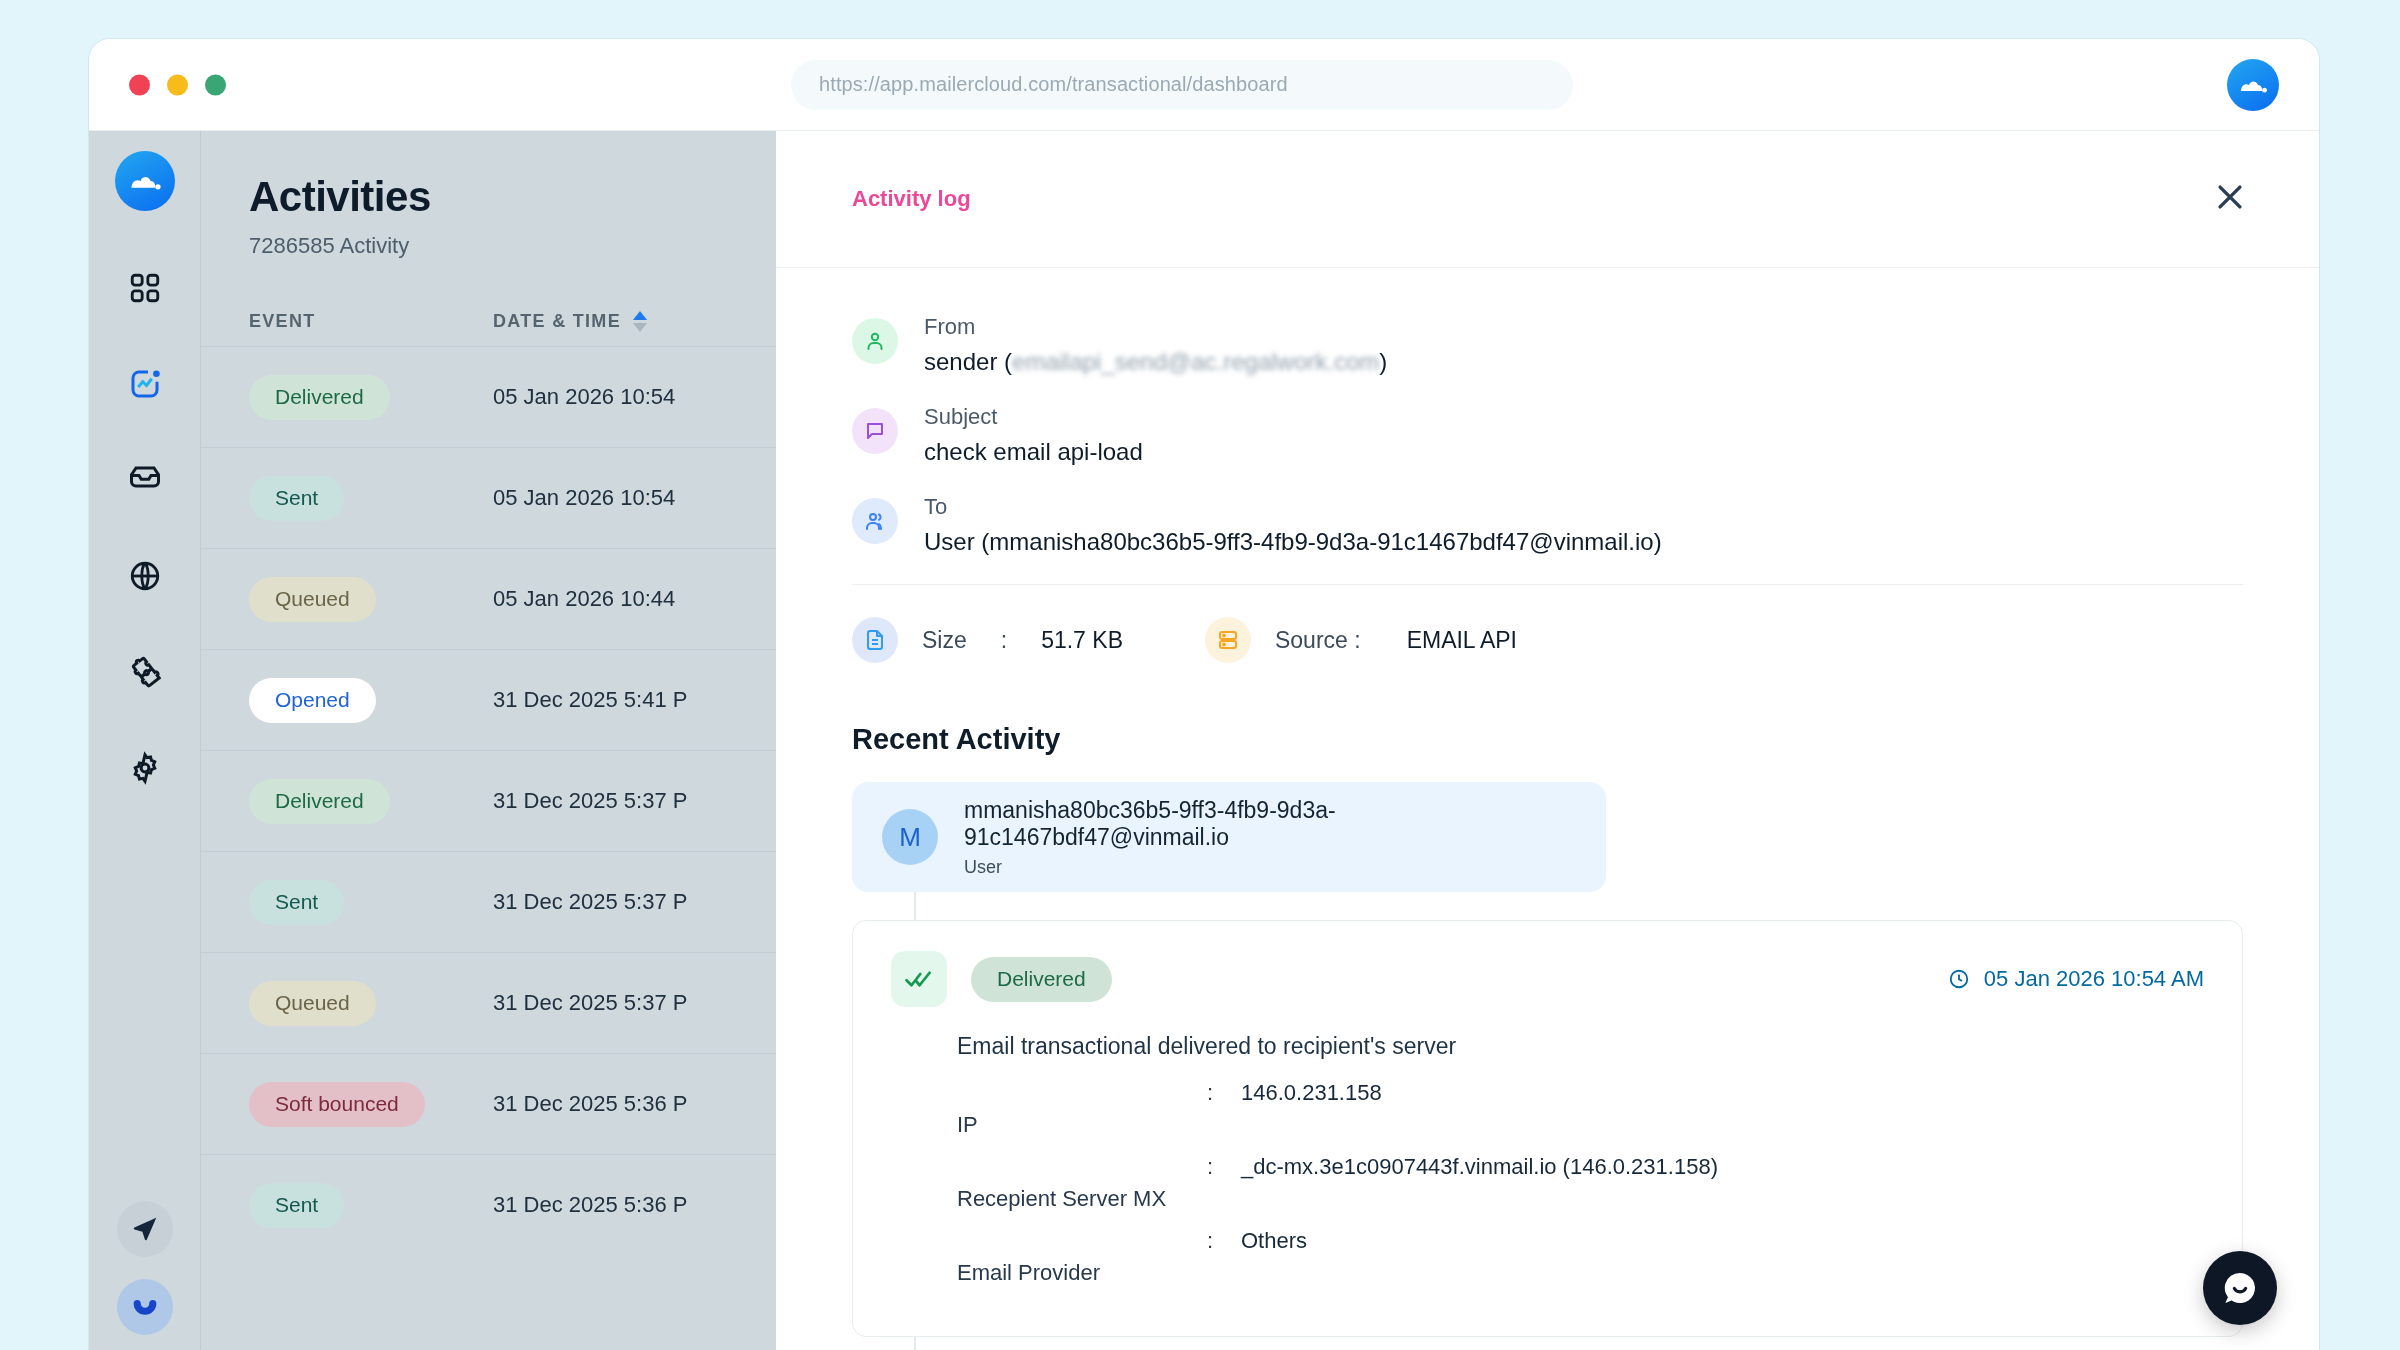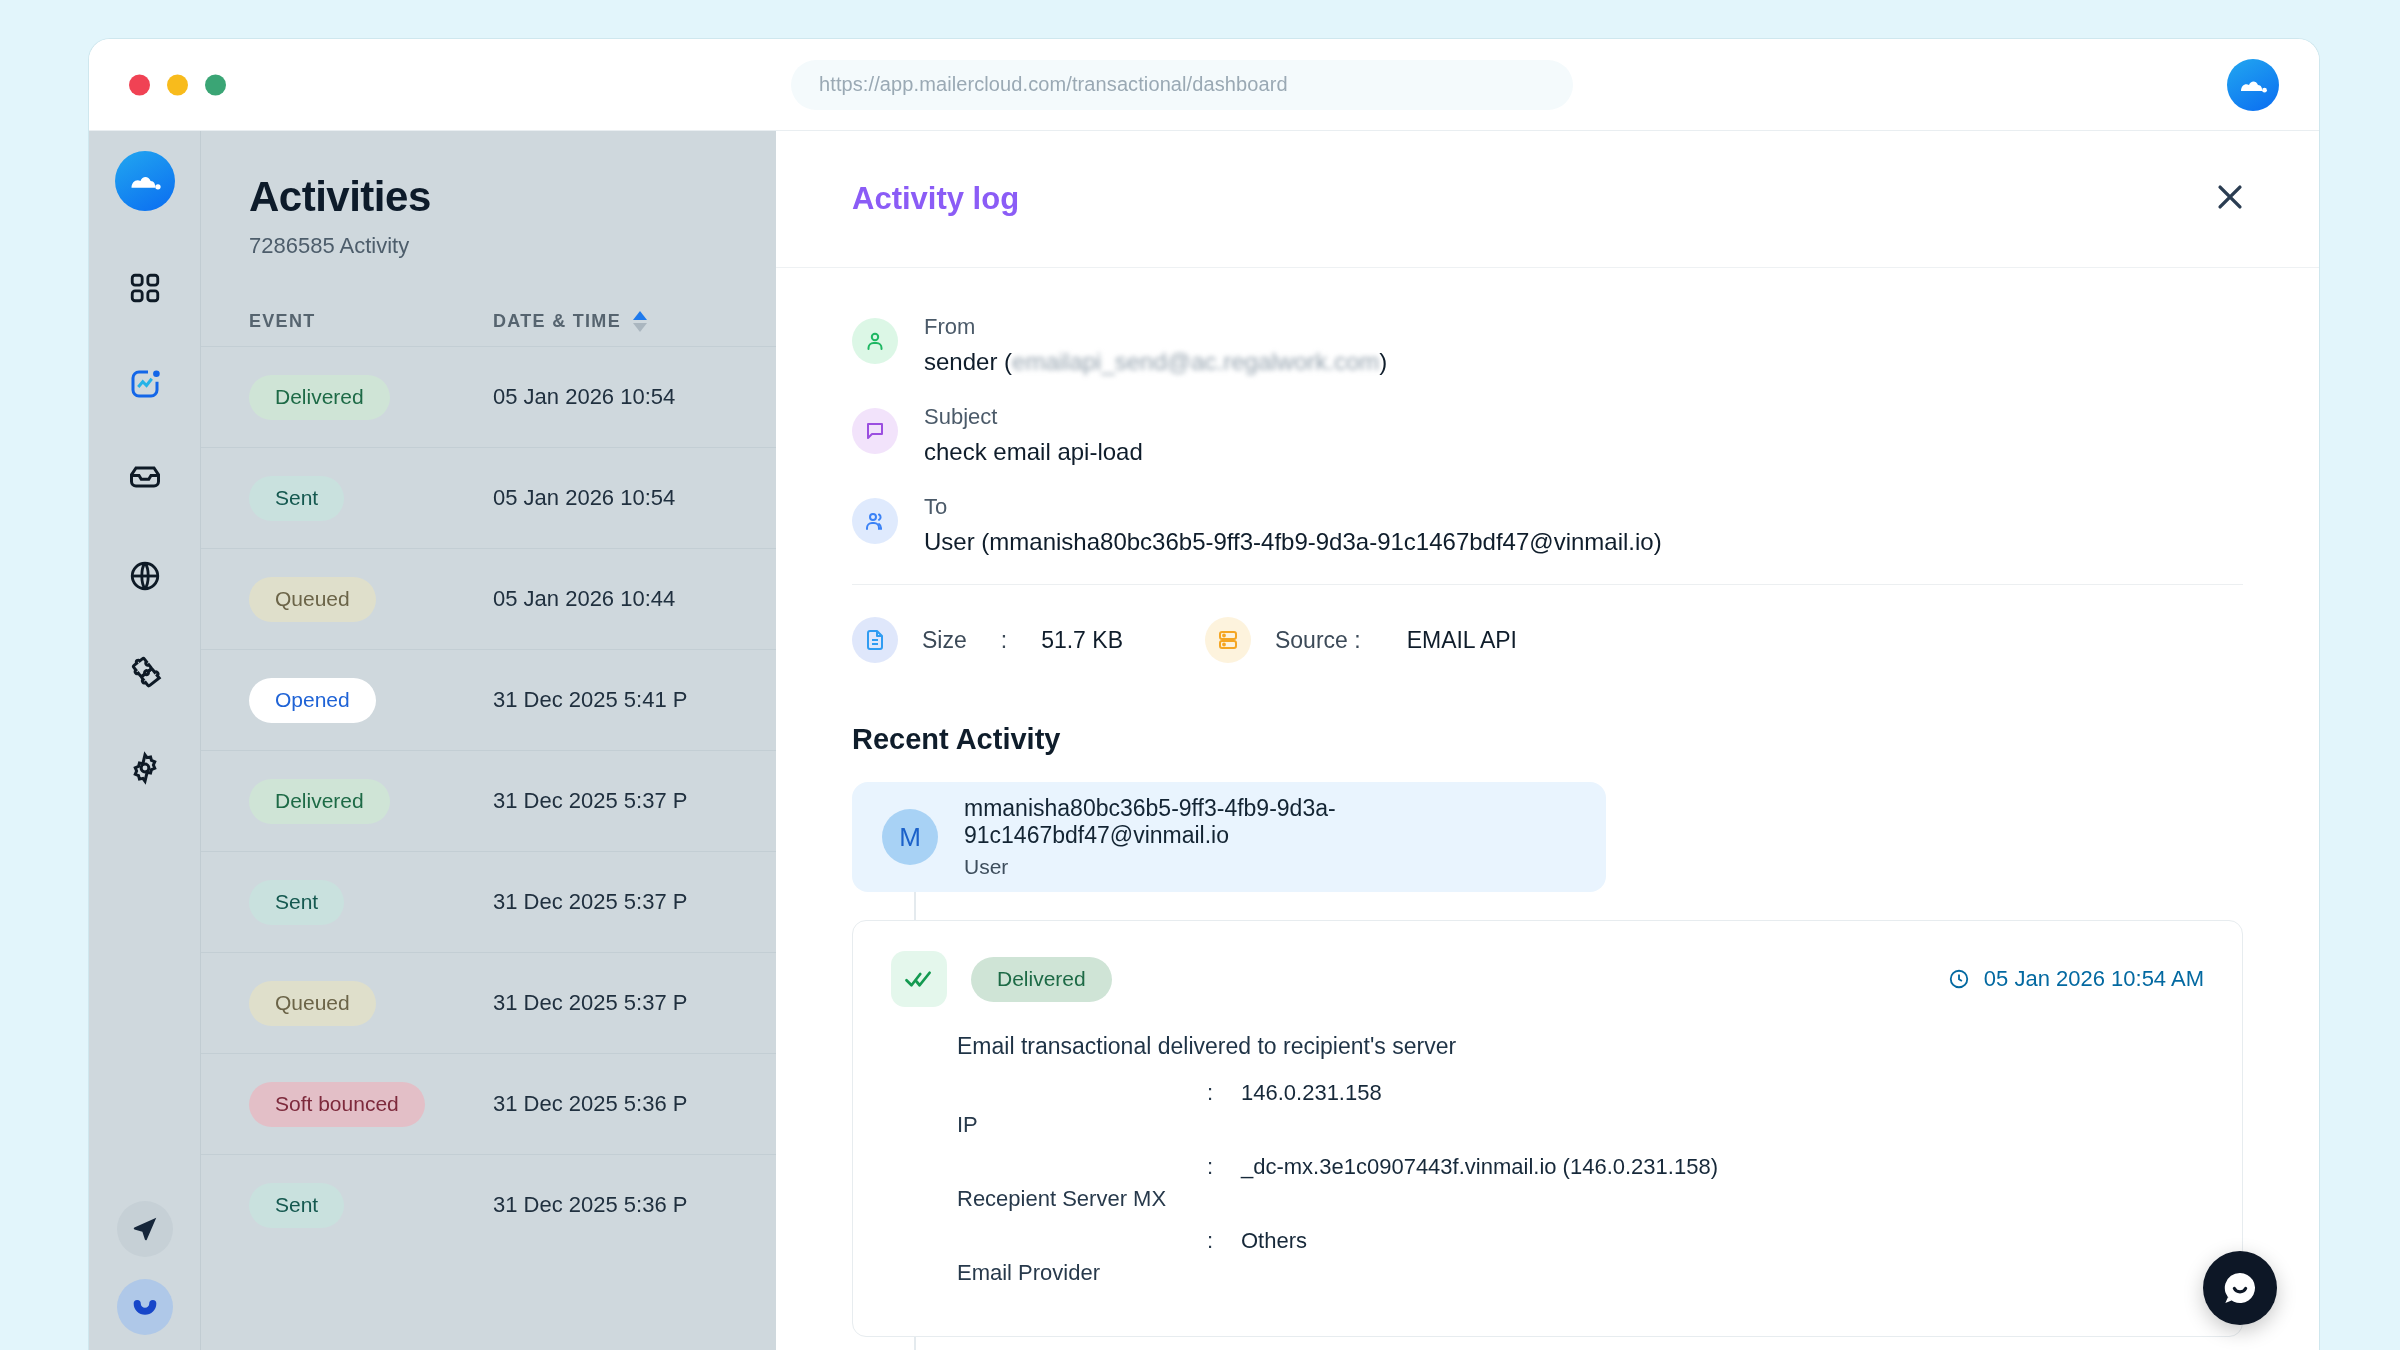--- a/index.html
+++ b/index.html
@@ -157,21 +157,21 @@
     left: 687px; top: 0; bottom: 0; right: 0;
     background: #ffffff;
     overflow: hidden;
   }
   .panel-head {
     height: 137px;
     display: flex; align-items: center; justify-content: space-between;
     padding: 0 72px 0 76px;
     border-bottom: 1px solid #eef1f3;
   }
-  .panel-title { font-size: 31px; font-weight: 700; color: #8b5cf6; }
+  .panel-title { font-size: 22px; font-weight: 700; color: #ec4899; }
   .panel-close { color: #2b3d52; cursor: pointer; }
 
   .panel-body { padding: 46px 76px 0 76px; }
 
   .meta-row { display: flex; gap: 26px; margin-bottom: 28px; }
   .meta-ico {
     width: 46px; height: 46px; border-radius: 50%;
     display: flex; align-items: center; justify-content: center;
     flex: 0 0 46px; margin-top: 4px;
   }
@@ -203,21 +203,21 @@
     position: relative;
   }
   .avatar-circle {
     width: 56px; height: 56px; border-radius: 50%;
     background: #a8d2f5; color: #1b61c9;
     display: flex; align-items: center; justify-content: center;
     font-size: 26px; font-weight: 500;
     flex: 0 0 56px;
   }
   .rc-email { font-size: 23px; color: #132433; margin-bottom: 6px; }
-  .rc-role { font-size: 21px; color: #3e4e5d; }
+  .rc-role { font-size: 18px; color: #3e4e5d; }
 
   .timeline { position: relative; padding-left: 0; margin-top: 0; }
   .tl-line {
     position: absolute; left: 62px; top: 0; bottom: 0;
     width: 2px; background: #e4eaee;
   }
 
   .event-card {
     position: relative;
     margin-top: 28px;

